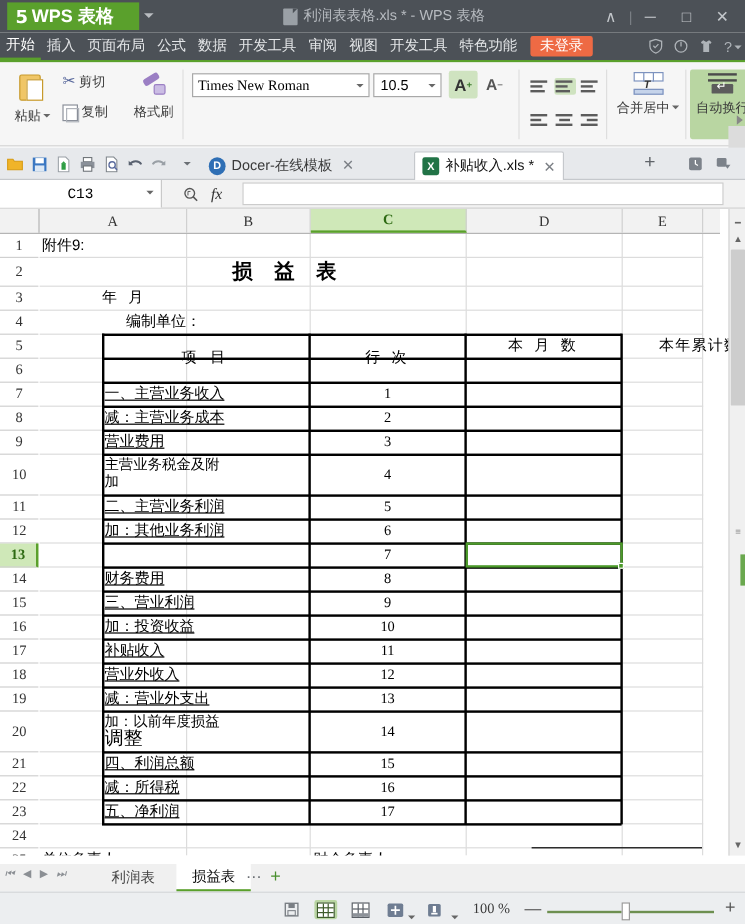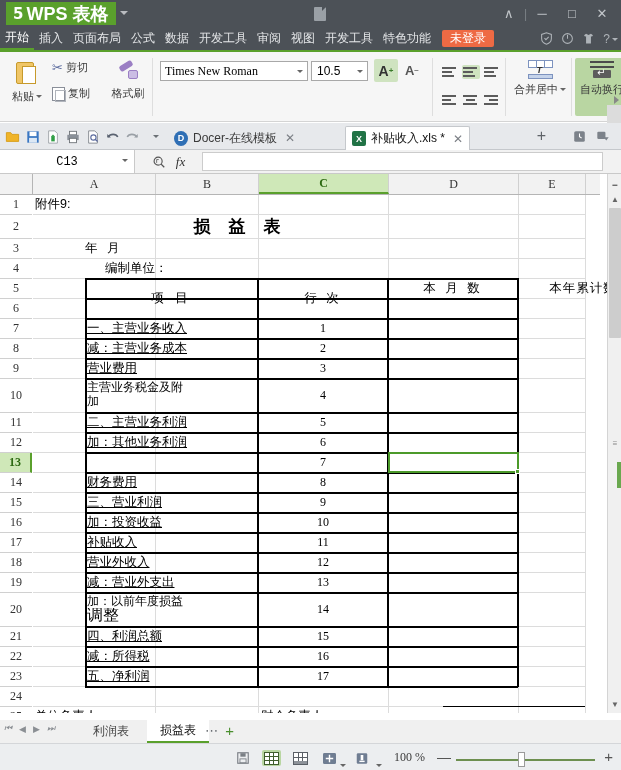--- a/index.html
+++ b/index.html
@@ -17,21 +17,21 @@
     background:#4c5157;
   }
   .wps-logo {
     position:absolute; left:6px; top:2px; width:110px; height:23px;
     background:#5aa02c; display:flex; align-items:center; padding-left:7px;
   }
   .wps-logo .mark {
     color:#fff; font-size:15px; font-weight:bold; font-family:"DejaVu Sans", sans-serif;
     letter-spacing:-1px; margin-right:4px;
   }
-  .wps-logo .ltxt { color:#fff; font-size:18px; font-weight:bold; }
+  .wps-logo .ltxt { color:#fff; font-size:15px; font-weight:bold; }
   .logo-caret {
     position:absolute; left:120px; top:11px;
     width:0;height:0;border-left:4px solid transparent;border-right:4px solid transparent;
     border-top:4px solid #b9bcc0;
   }
   .title-center {
     position:absolute; left:170px; top:0; width:300px; height:27px;
     display:flex; align-items:center; justify-content:center; gap:5px;
   }
   .title-doc-ico {
@@ -286,20 +286,21 @@
 <div id="app">
 
   <div class="titlebar">
     <div class="wps-logo">
       <span class="mark">5</span>
       <span class="ltxt">WPS 表格</span>
     </div>
     <div class="logo-caret"></div>
     <div class="title-center">
       <span class="title-doc-ico"></span>
+      <span class="title-text">利润表表格.xls * - WPS 表格</span>
     </div>
     <div class="win-btns">
       <span class="win-btn">∧</span>
       <span class="win-sep">|</span>
       <span class="win-btn">─</span>
       <span class="win-btn">□</span>
       <span class="win-btn">✕</span>
     </div>
   </div>
 

